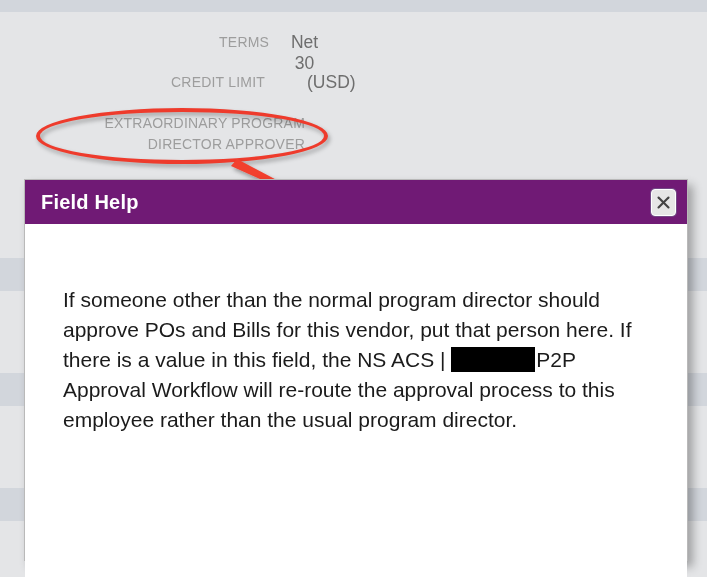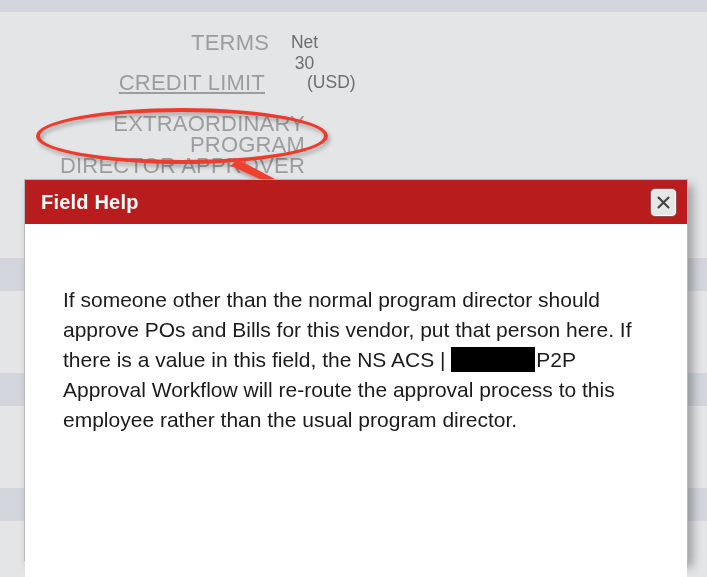--- a/index.html
+++ b/index.html
@@ -32,39 +32,39 @@
   }
 
   
   .field-row {
     position: absolute;
     display: flex;
     align-items: flex-start;
   }
   .field-label {
     color: #9d9d9d;
-    font-size: 22px;
+    font-size: 14px;
     letter-spacing: 0.2px;
     text-align: right;
     line-height: 21px;
     white-space: pre-line;
   }
   .field-value {
     color: #6e6e6e;
     font-size: 17.5px;
     line-height: 21px;
     text-align: center;
   }
 
   #field-terms { left: 28px; top: 32px; width: 300px; }
   #field-terms .field-label { width: 265px; }
   #field-terms .field-value { margin-left: 12px; }
 
   #field-credit { left: 28px; top: 72px; width: 340px; }
-  #field-credit .field-label { width: 237px; text-decoration: underline; }
+  #field-credit .field-label { width: 237px; }
   #field-credit .field-value { margin-left: 42px; }
 
   #field-approver { left: 20px; top: 113px; width: 320px; }
   #field-approver .field-label { width: 285px; }
 
   
   #annot-ellipse {
     position: absolute;
     left: 36px;
     top: 108px;
@@ -95,21 +95,21 @@
     width: 664px;
     height: 382px;
     background: #ffffff;
     border: 1px solid #b9b9b9;
     box-sizing: border-box;
     box-shadow: 5px 6px 9px rgba(0,0,0,0.30);
   }
   #dialog-titlebar {
     position: relative;
     height: 44px;
-    background: #b91c1c;
+    background: #701a75;
     display: flex;
     align-items: center;
     justify-content: space-between;
     padding: 0 11px 0 16px;
     box-sizing: border-box;
   }
   #dialog-title {
     color: #ffffff;
     font-size: 20px;
     font-weight: bold;

